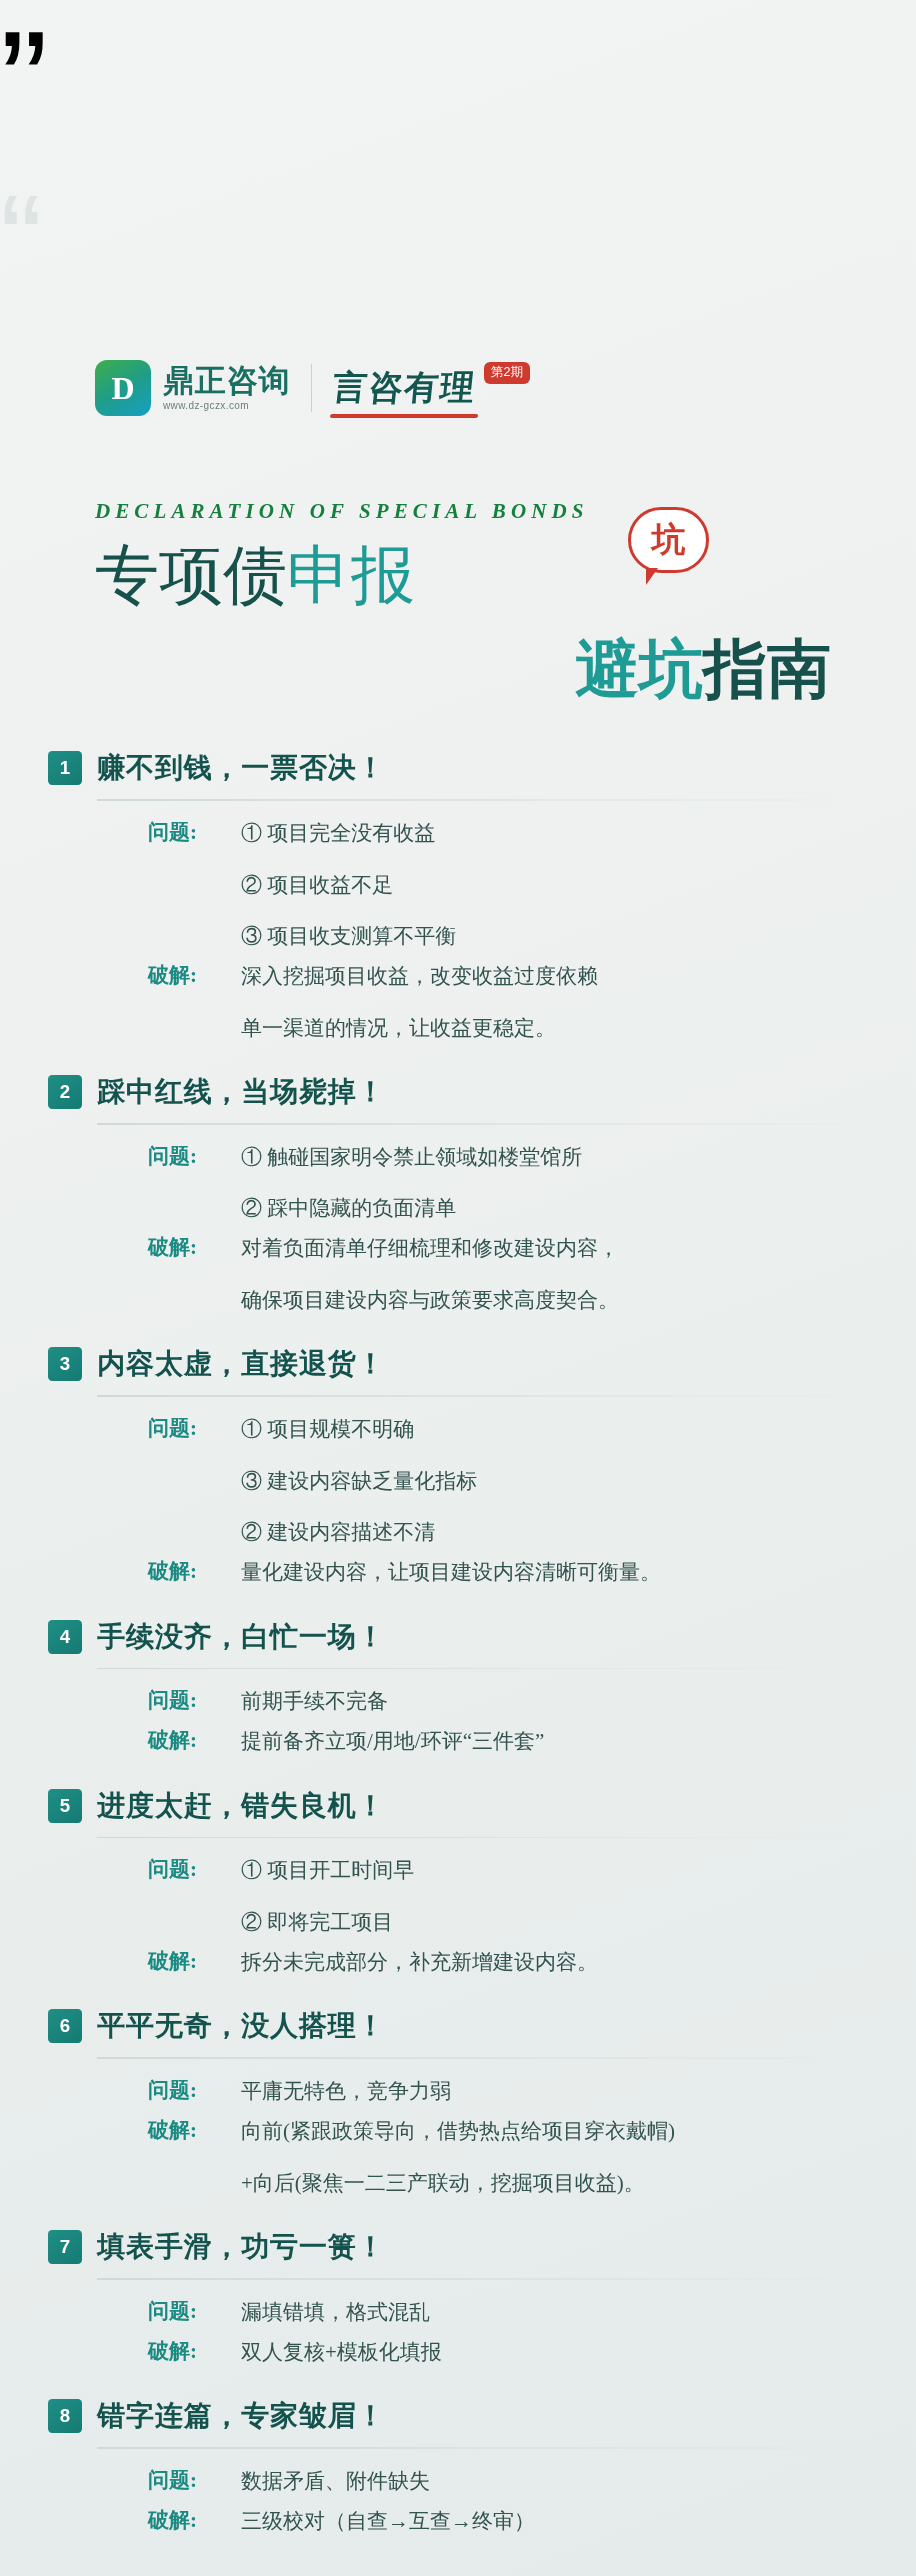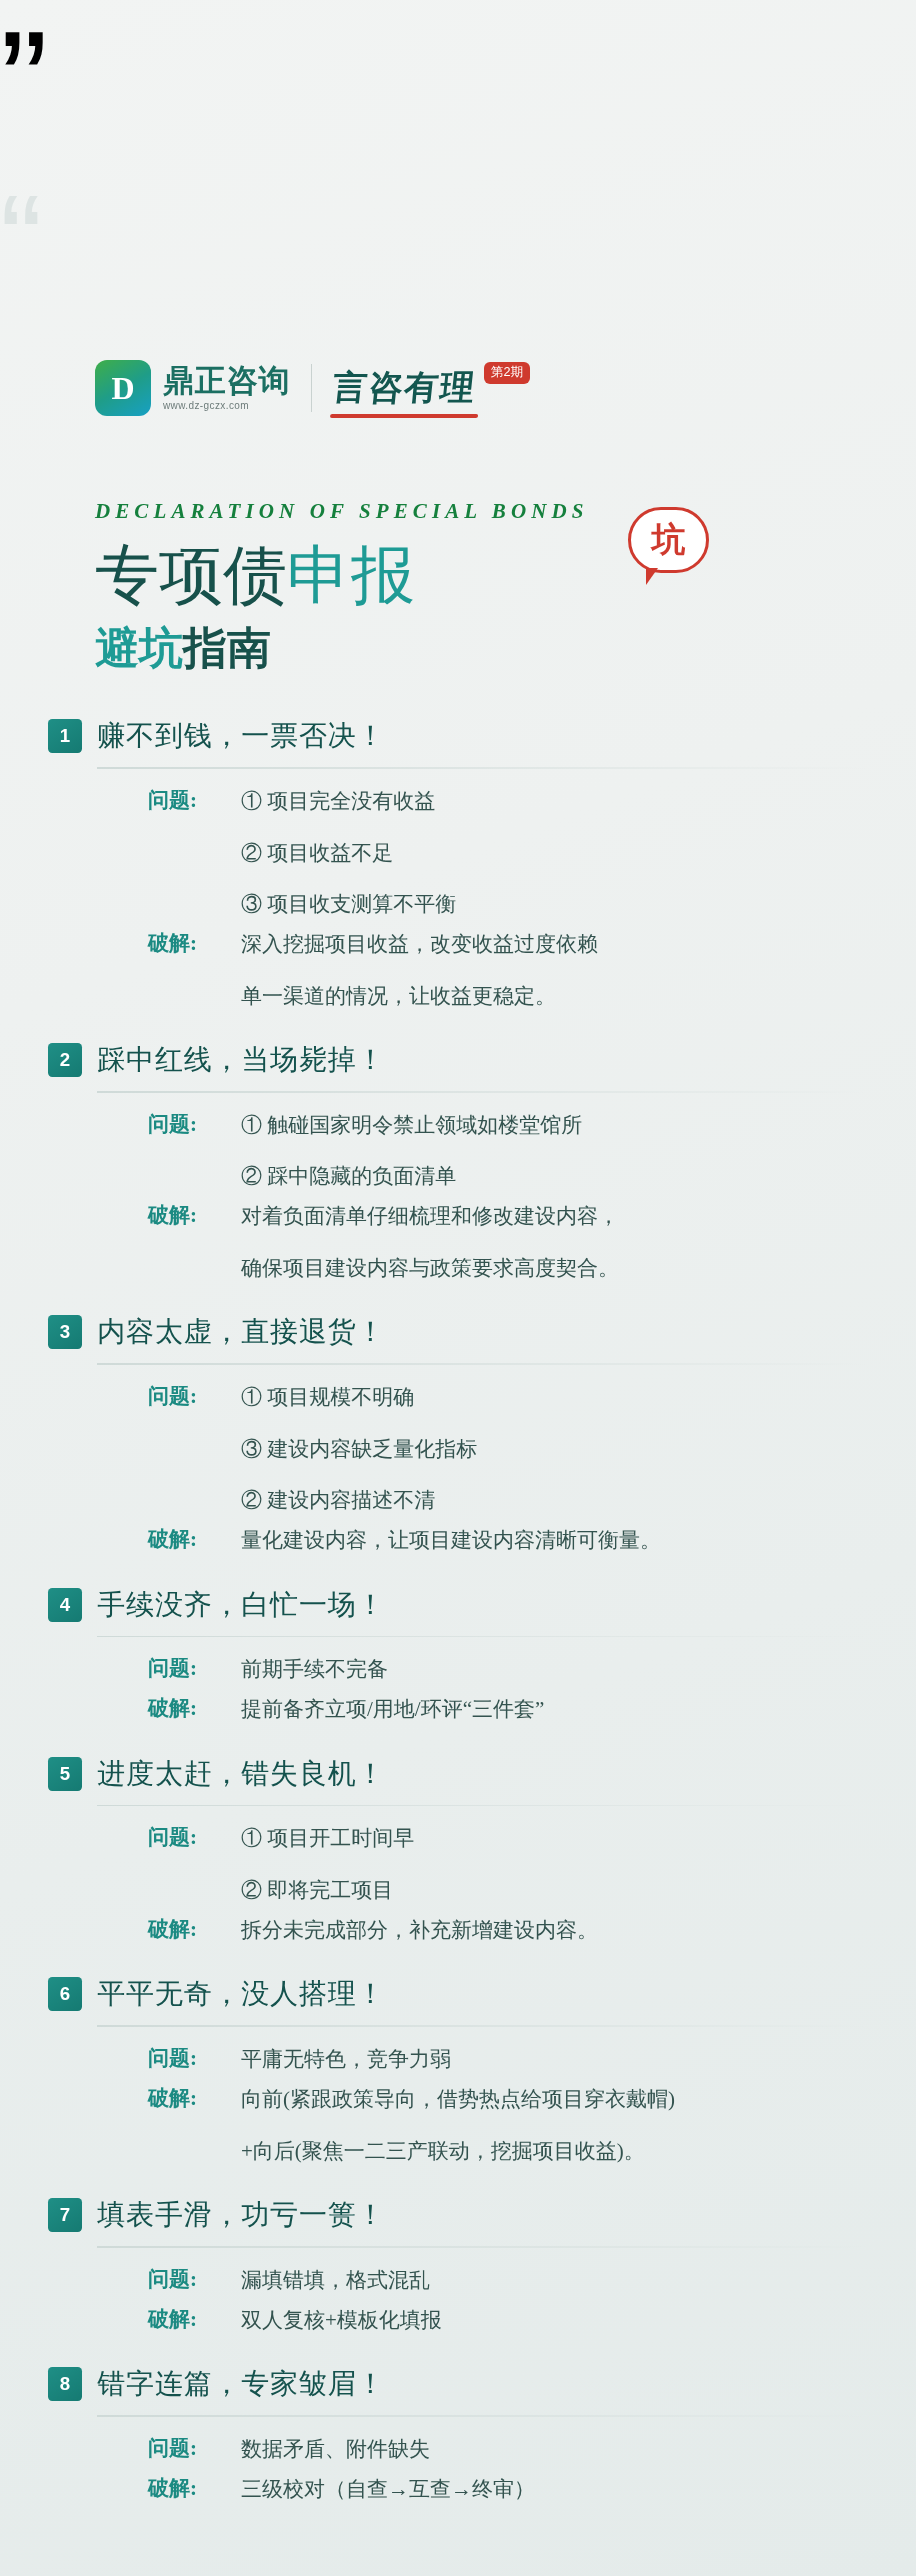--- a/index.html
+++ b/index.html
@@ -73,23 +73,23 @@
     font-family: "Liberation Serif", serif;
     margin-bottom: 15.3px;
   }
   .title-line1 {
     font-size: 64px; font-weight: normal; line-height: 1.15;
     font-family: "Liberation Serif", serif;
   }
   .t-dark { color: #17514b; }
   .t-teal { color: #1e9b95; }
   .title-line2 {
-    font-size: 44px; font-weight: bold; line-height: 1.15;
-    font-family: "Liberation Serif", serif;
-    padding-right: 85px; margin-top: 12px;
+    font-size: 64px; font-weight: bold; line-height: 1.15;
+    font-family: "Liberation Serif", serif;
+    text-align: right; padding-right: 85px; margin-top: 21px;
   }
   .pit-badge {
     position: absolute;
     left: 628px; top: 34px;
     width: 81px; height: 66px;
     background: #ffffff;
     border: 3.4px solid #cf3a2e;
     border-radius: 36px;
     display: flex; align-items: center; justify-content: center;
     color: #cf3a2e; font-size: 34px; font-weight: bold;
@@ -112,21 +112,21 @@
   }
   .num {
     width: 34px; height: 34px;
     background: linear-gradient(145deg, #1f8f86, #157a72);
     color: #fff; font-size: 18.7px; font-weight: bold;
     display: flex; align-items: center; justify-content: center;
     border-radius: 4.2px; flex: 0 0 auto;
     font-family: "Liberation Sans", sans-serif;
   }
   .head-text {
-    font-size: 28px; font-weight: normal; color: #14524d;
+    font-size: 28px; font-weight: bold; color: #14524d;
     font-family: "Liberation Serif", serif;
     letter-spacing: 0.8px;
     flex: 1;
   }
   .head-rule {
     height: 1.7px; background: linear-gradient(90deg, #cfdad8, rgba(207,218,216,0));
     margin-top: 12px; margin-left: 49px;
   }
   .body { padding: 17px 0 0 100px; }
   .row { display: flex; margin-bottom: 8.5px; }

